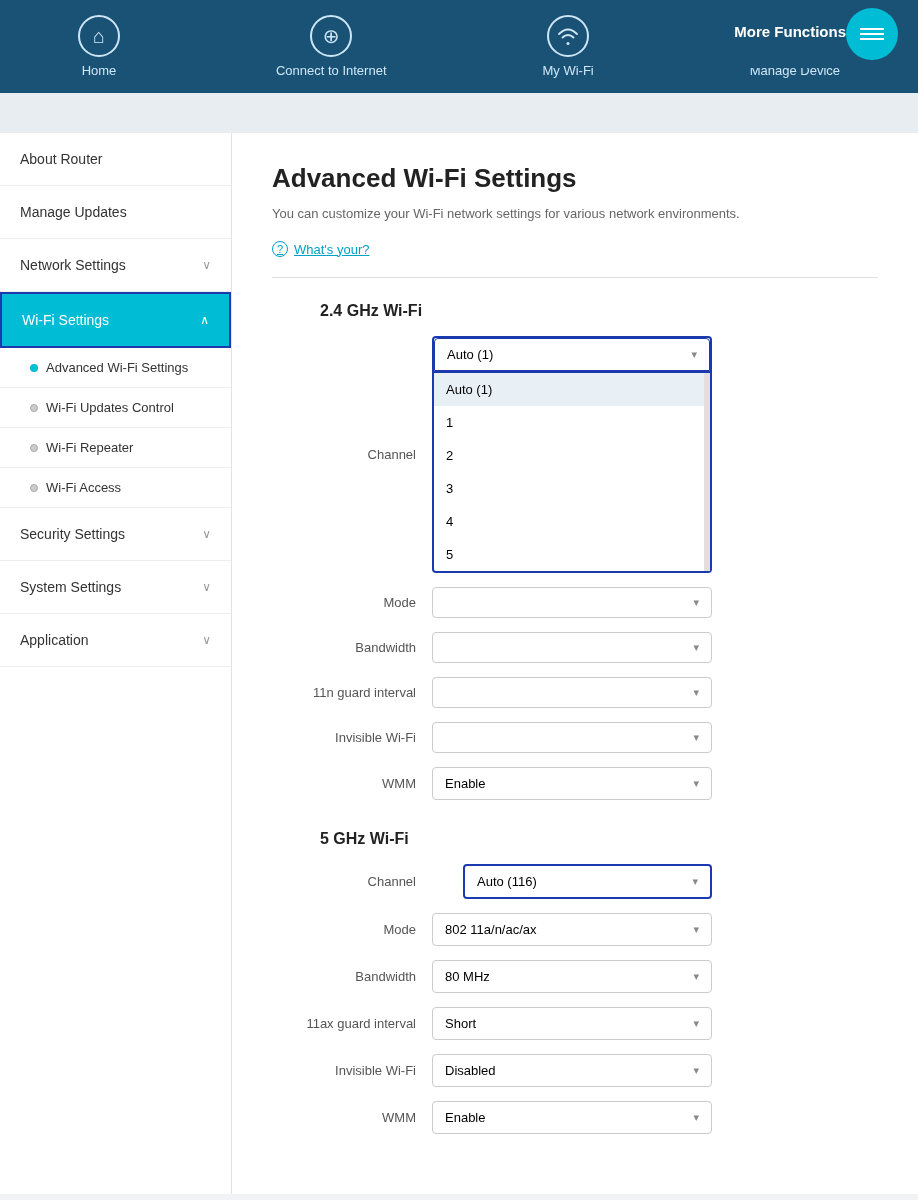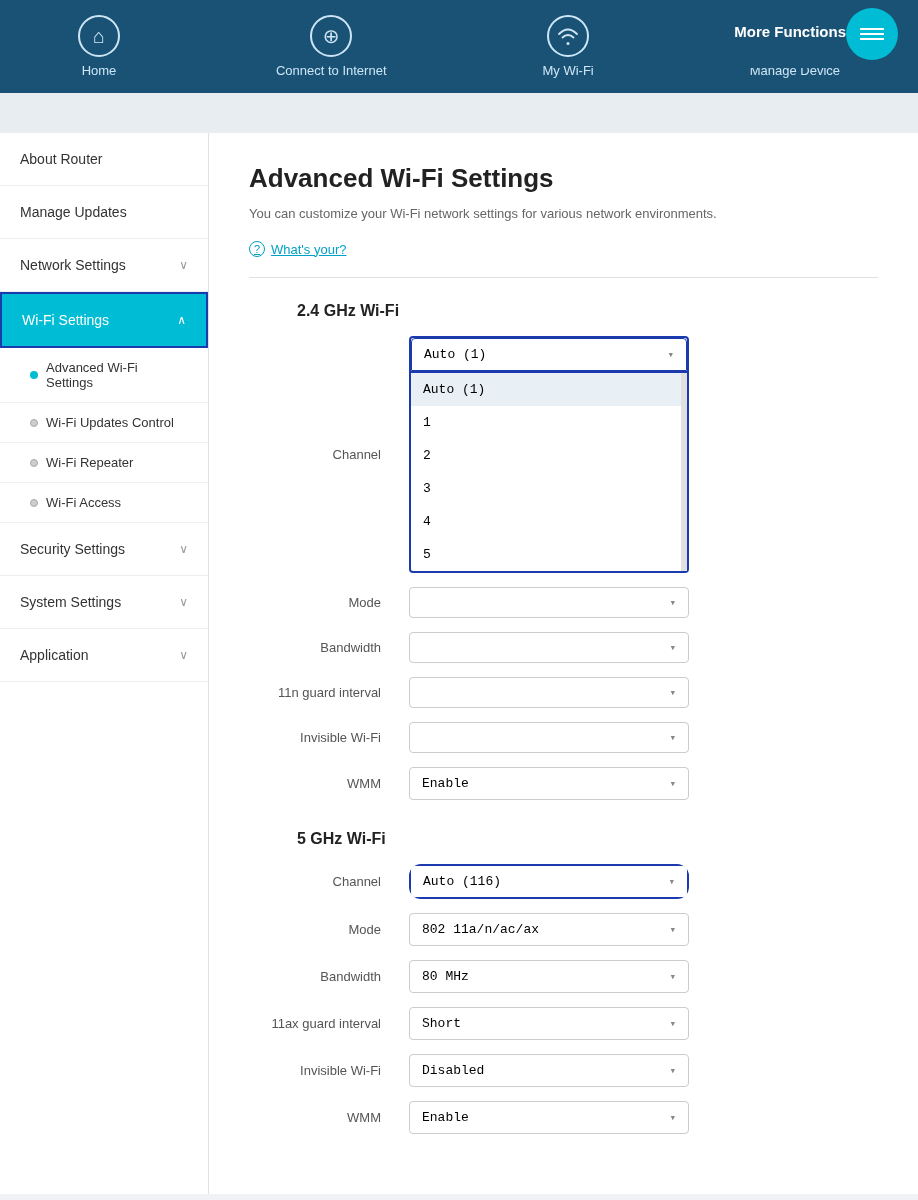--- a/index.html
+++ b/index.html
@@ -66,21 +66,21 @@
     }
 
     
     .main-layout {
       display: flex;
       min-height: 1060px;
     }
 
     
     .sidebar {
-      width: 209px;
+      width: 232px;
       background: #fff;
       border-right: 1px solid #dde3ea;
       flex-shrink: 0;
     }
     .sidebar-item {
       padding: 18px 20px;
       font-size: 14px;
       color: #333;
       cursor: pointer;
       border-bottom: 1px solid #eee;
@@ -161,29 +161,28 @@
 
     
     .setting-row {
       display: flex;
       align-items: center;
       margin-bottom: 14px;
     }
     .setting-label {
       width: 160px;
       text-align: right;
-      padding-right: 28px;
+      padding-right: 16px;
       font-size: 13px;
       color: #555;
       flex-shrink: 0;
     }
     .setting-control {
       flex: 1;
       max-width: 280px;
-      font-family: Liberation Mono, monospace;
     }
 
     
     .dropdown {
       width: 100%;
       border: 1px solid #ccc;
       border-radius: 4px;
       padding: 8px 12px;
       font-size: 13px;
       background: #fff;
@@ -388,21 +387,21 @@
         </div>
       </div>
     </div>
 
     <div class="section-block">
       <div class="section-title">5 GHz Wi-Fi</div>
 
       <div class="setting-row">
         <div class="setting-label">Channel</div>
         <div class="setting-control">
-          <div style="border: 2px solid #1a3aad; border-radius: 12px;">
+          <div style="border: 2px solid #1a3aad; border-radius: 4px; margin-left: 31px;">
             <div class="dropdown" style="border: none;">
               <span>Auto (116)</span>
               <span class="dropdown-arrow">▾</span>
             </div>
           </div>
         </div>
       </div>
 
       <div class="setting-row">
         <div class="setting-label">Mode</div>

